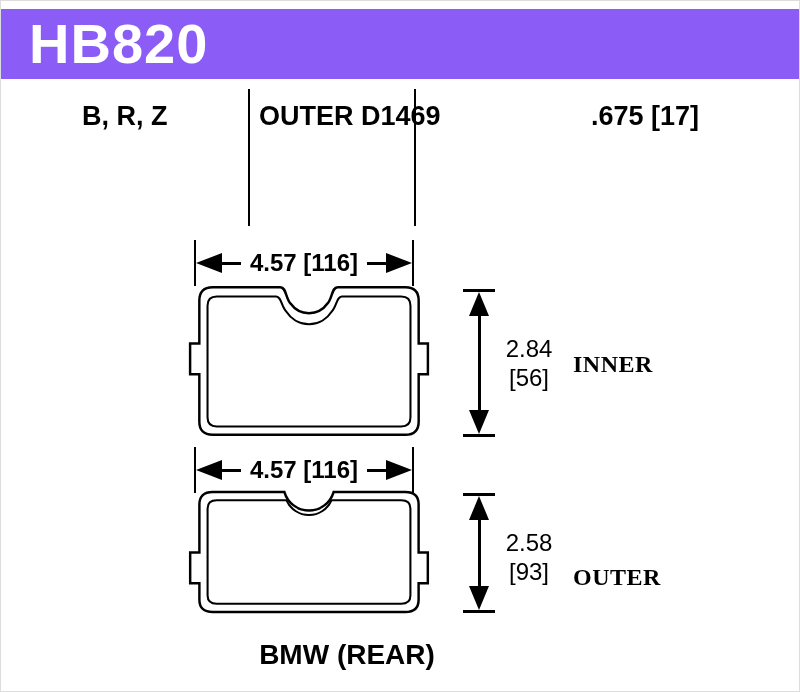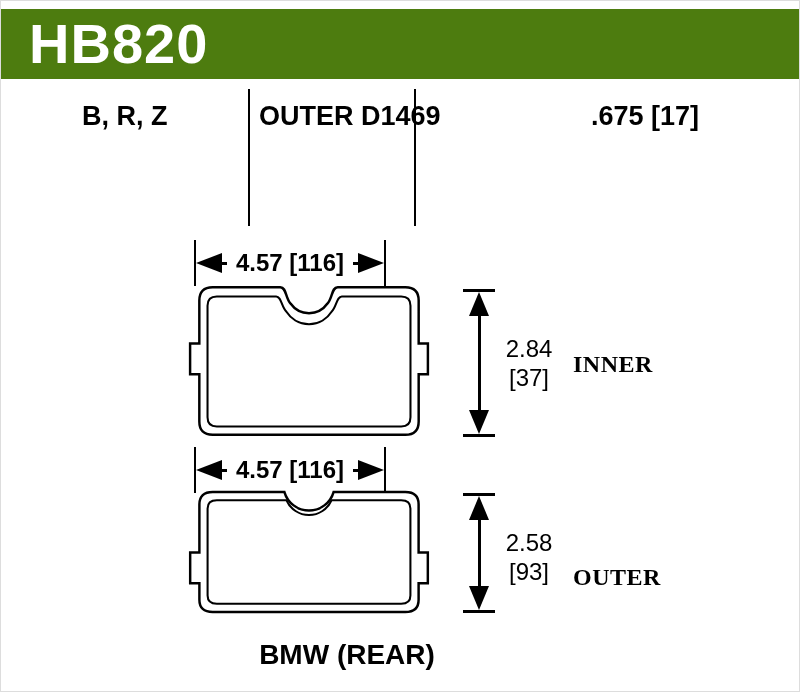--- a/index.html
+++ b/index.html
@@ -5,39 +5,39 @@
   html, body { margin:0; padding:0; background:#ffffff; }
   body { font-family:"Liberation Sans", sans-serif; color:#000; }
   .canvas {
     position:relative; width:800px; height:692px; background:#fff;
     overflow:hidden; border:1px solid #ddd; box-sizing:border-box;
   }
 
   
   .header-bar {
     position:absolute; left:0; top:8px; width:800px; height:70px;
-    background:#4d7c0f; display:flex; align-items:center;
+    background:#8b5cf6; display:flex; align-items:center;
   }
   .part-number {
     color:#fff; font-weight:bold; font-size:56px; margin-left:28px;
     letter-spacing:1px; line-height:1;
   }
 
   
   .spec { position:absolute; top:100px; font-size:27px; font-weight:bold; white-space:nowrap; }
   .spec-compounds { left:81px; }
   .spec-fmsi { left:258px; }
   .spec-thickness { left:590px; }
   .vline { position:absolute; top:88px; width:2px; height:137px; background:#000; }
   .vline.v1 { left:247px; }
   .vline.v2 { left:413px; }
 
   
   .hdim {
-    position:absolute; left:193px; width:192px; height:46px;
+    position:absolute; left:193px; width:220px; height:46px;
     display:flex; align-items:center;
   }
   .hdim.hdim1 { top:239px; }
   .hdim.hdim2 { top:446px; }
   .hdim .tick { width:2px; height:100%; background:#000; flex:0 0 auto; }
   .hdim .shaft { height:3px; background:#000; flex:1 1 auto; min-width:4px; }
   .ah { width:0; height:0; flex:0 0 auto; }
   .ah-left  { border-top:10px solid transparent; border-bottom:10px solid transparent; border-right:26px solid #000; }
   .ah-right { border-top:10px solid transparent; border-bottom:10px solid transparent; border-left:26px solid #000; }
   .hdim-text { font-size:24px; font-weight:bold; padding:0 9px; white-space:nowrap; }
@@ -110,21 +110,21 @@
 
   <div class="vdim vdim1">
     <div class="vtick"></div>
     <div class="av av-up"></div>
     <div class="vshaft"></div>
     <div class="av av-down"></div>
     <div class="vtick"></div>
   </div>
   <div class="dimtext d1">
     <div>2.84</div>
-    <div>[37]</div>
+    <div>[56]</div>
   </div>
   <div class="poslabel p1">INNER</div>
 
   <div class="hdim hdim2">
     <div class="tick"></div>
     <div class="ah ah-left"></div>
     <div class="shaft"></div>
     <div class="hdim-text">4.57  [116]</div>
     <div class="shaft"></div>
     <div class="ah ah-right"></div>

